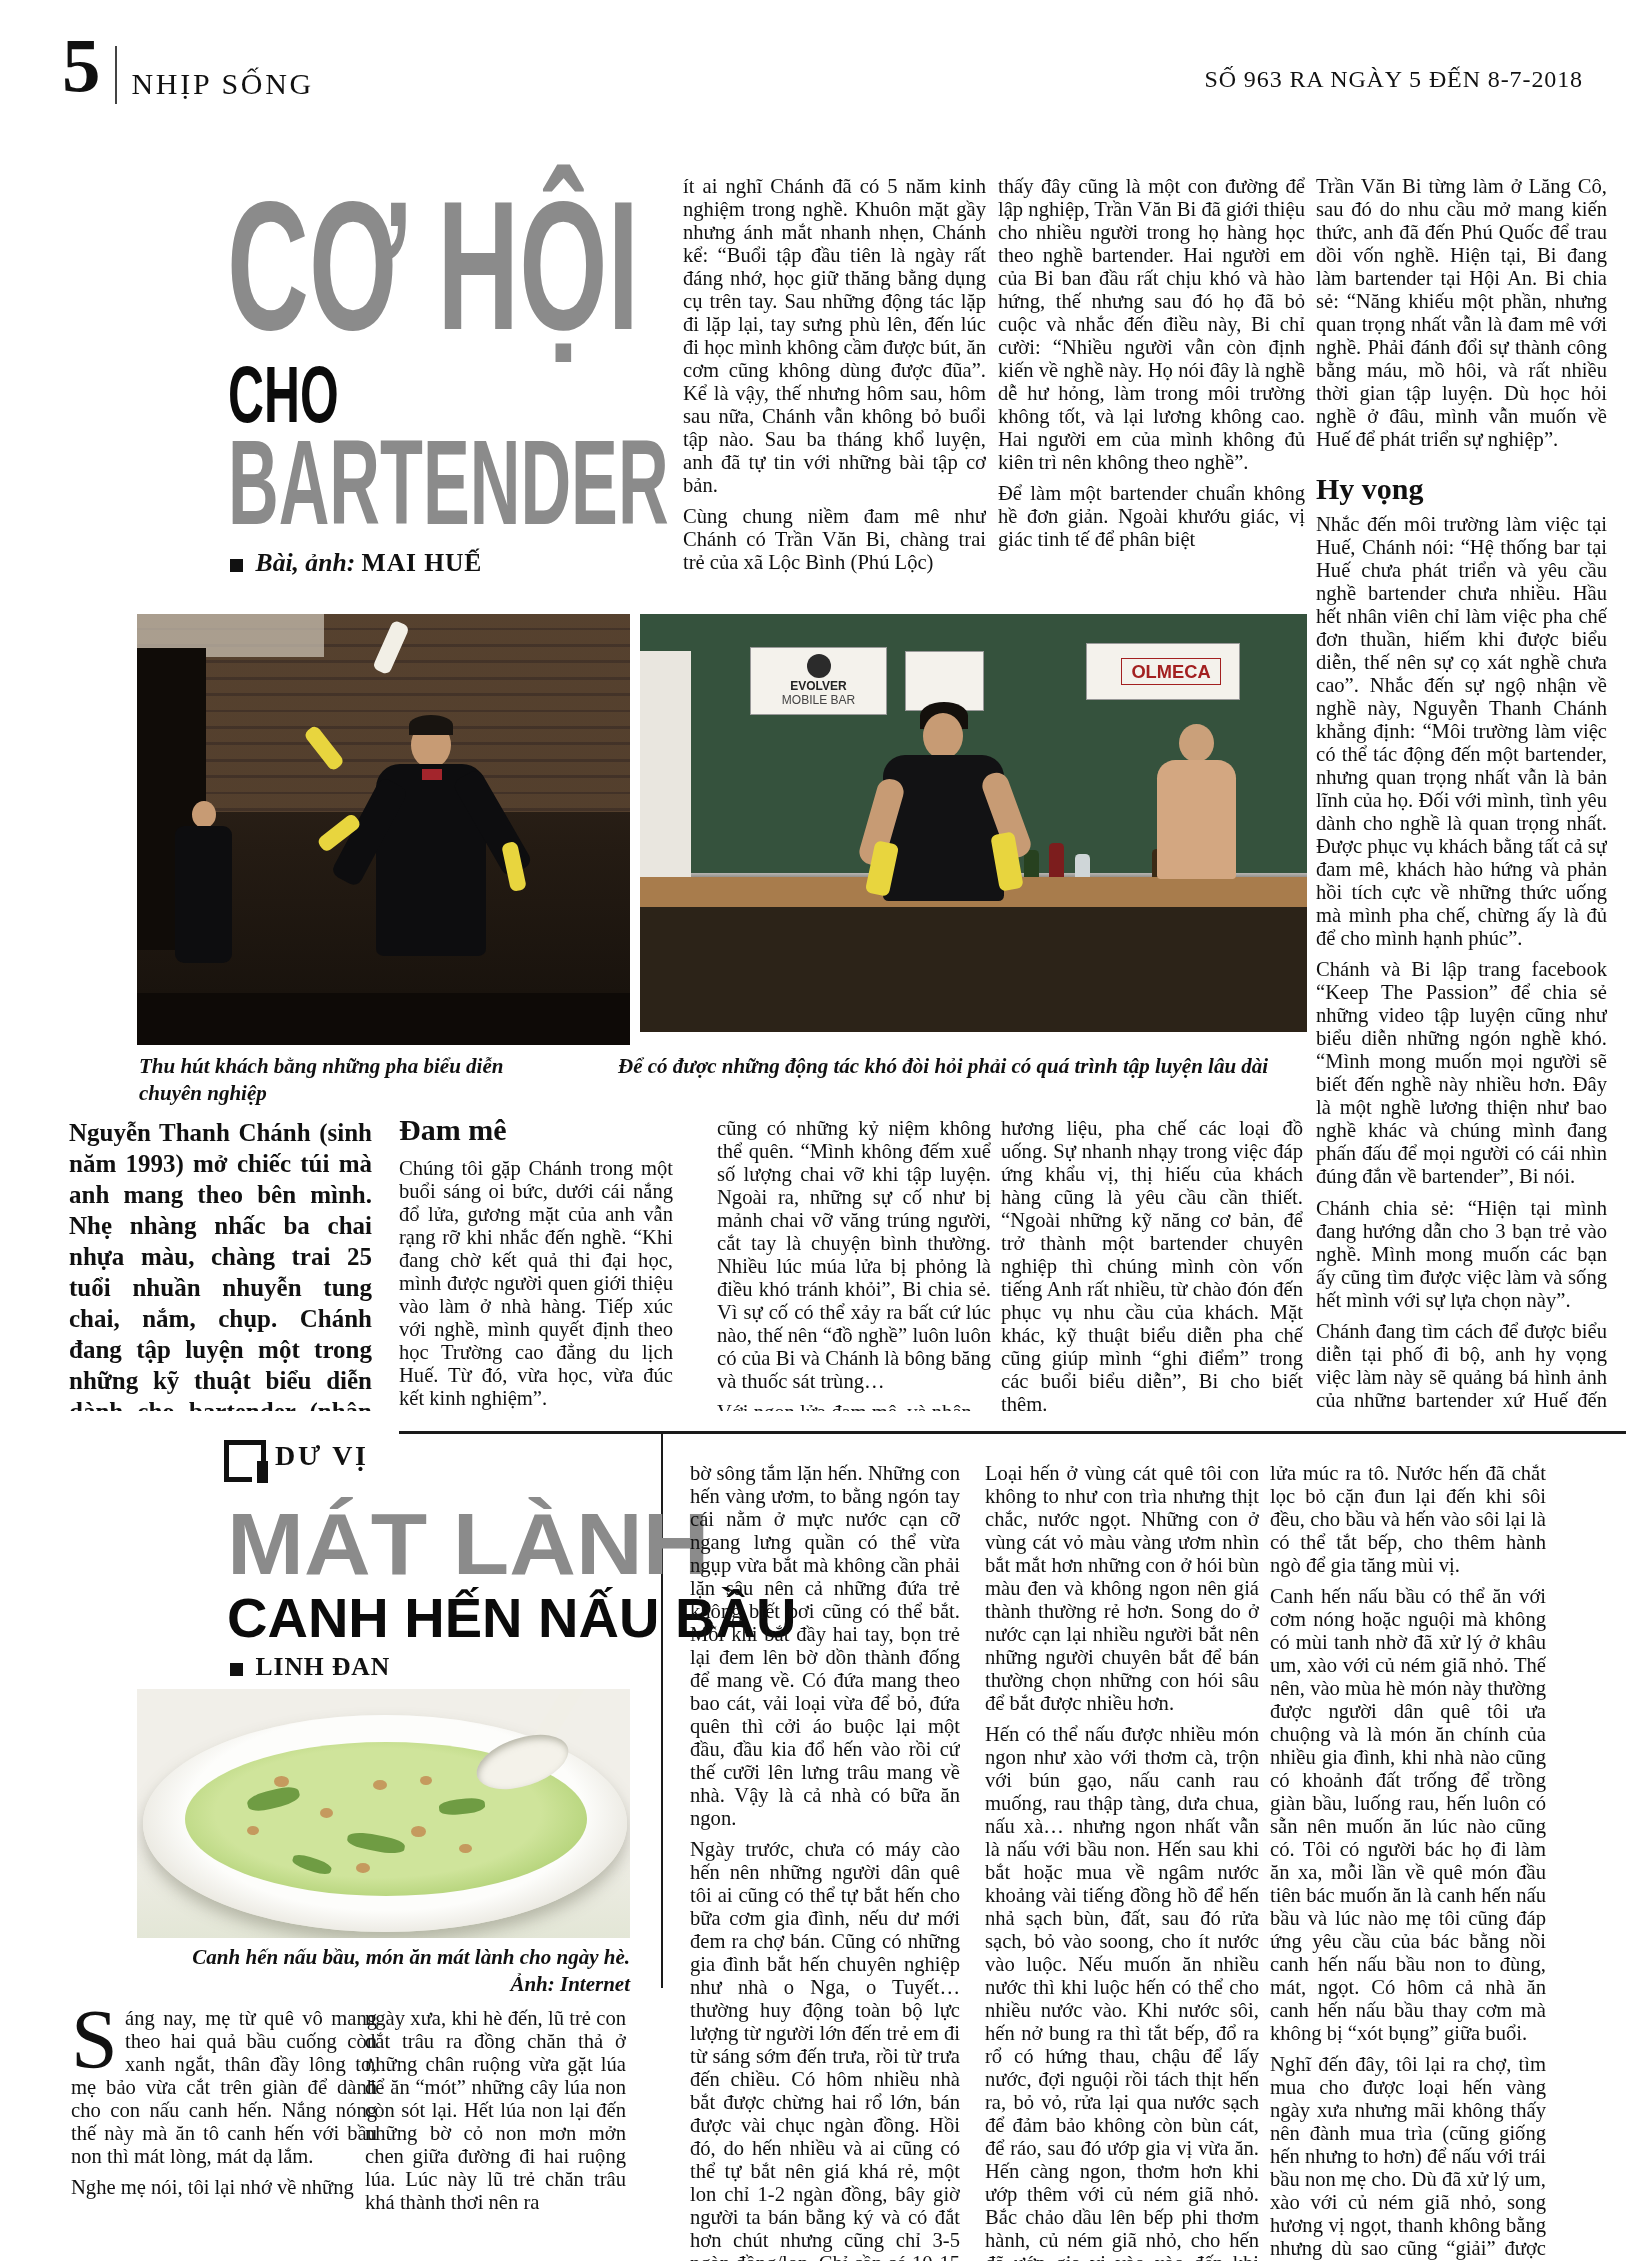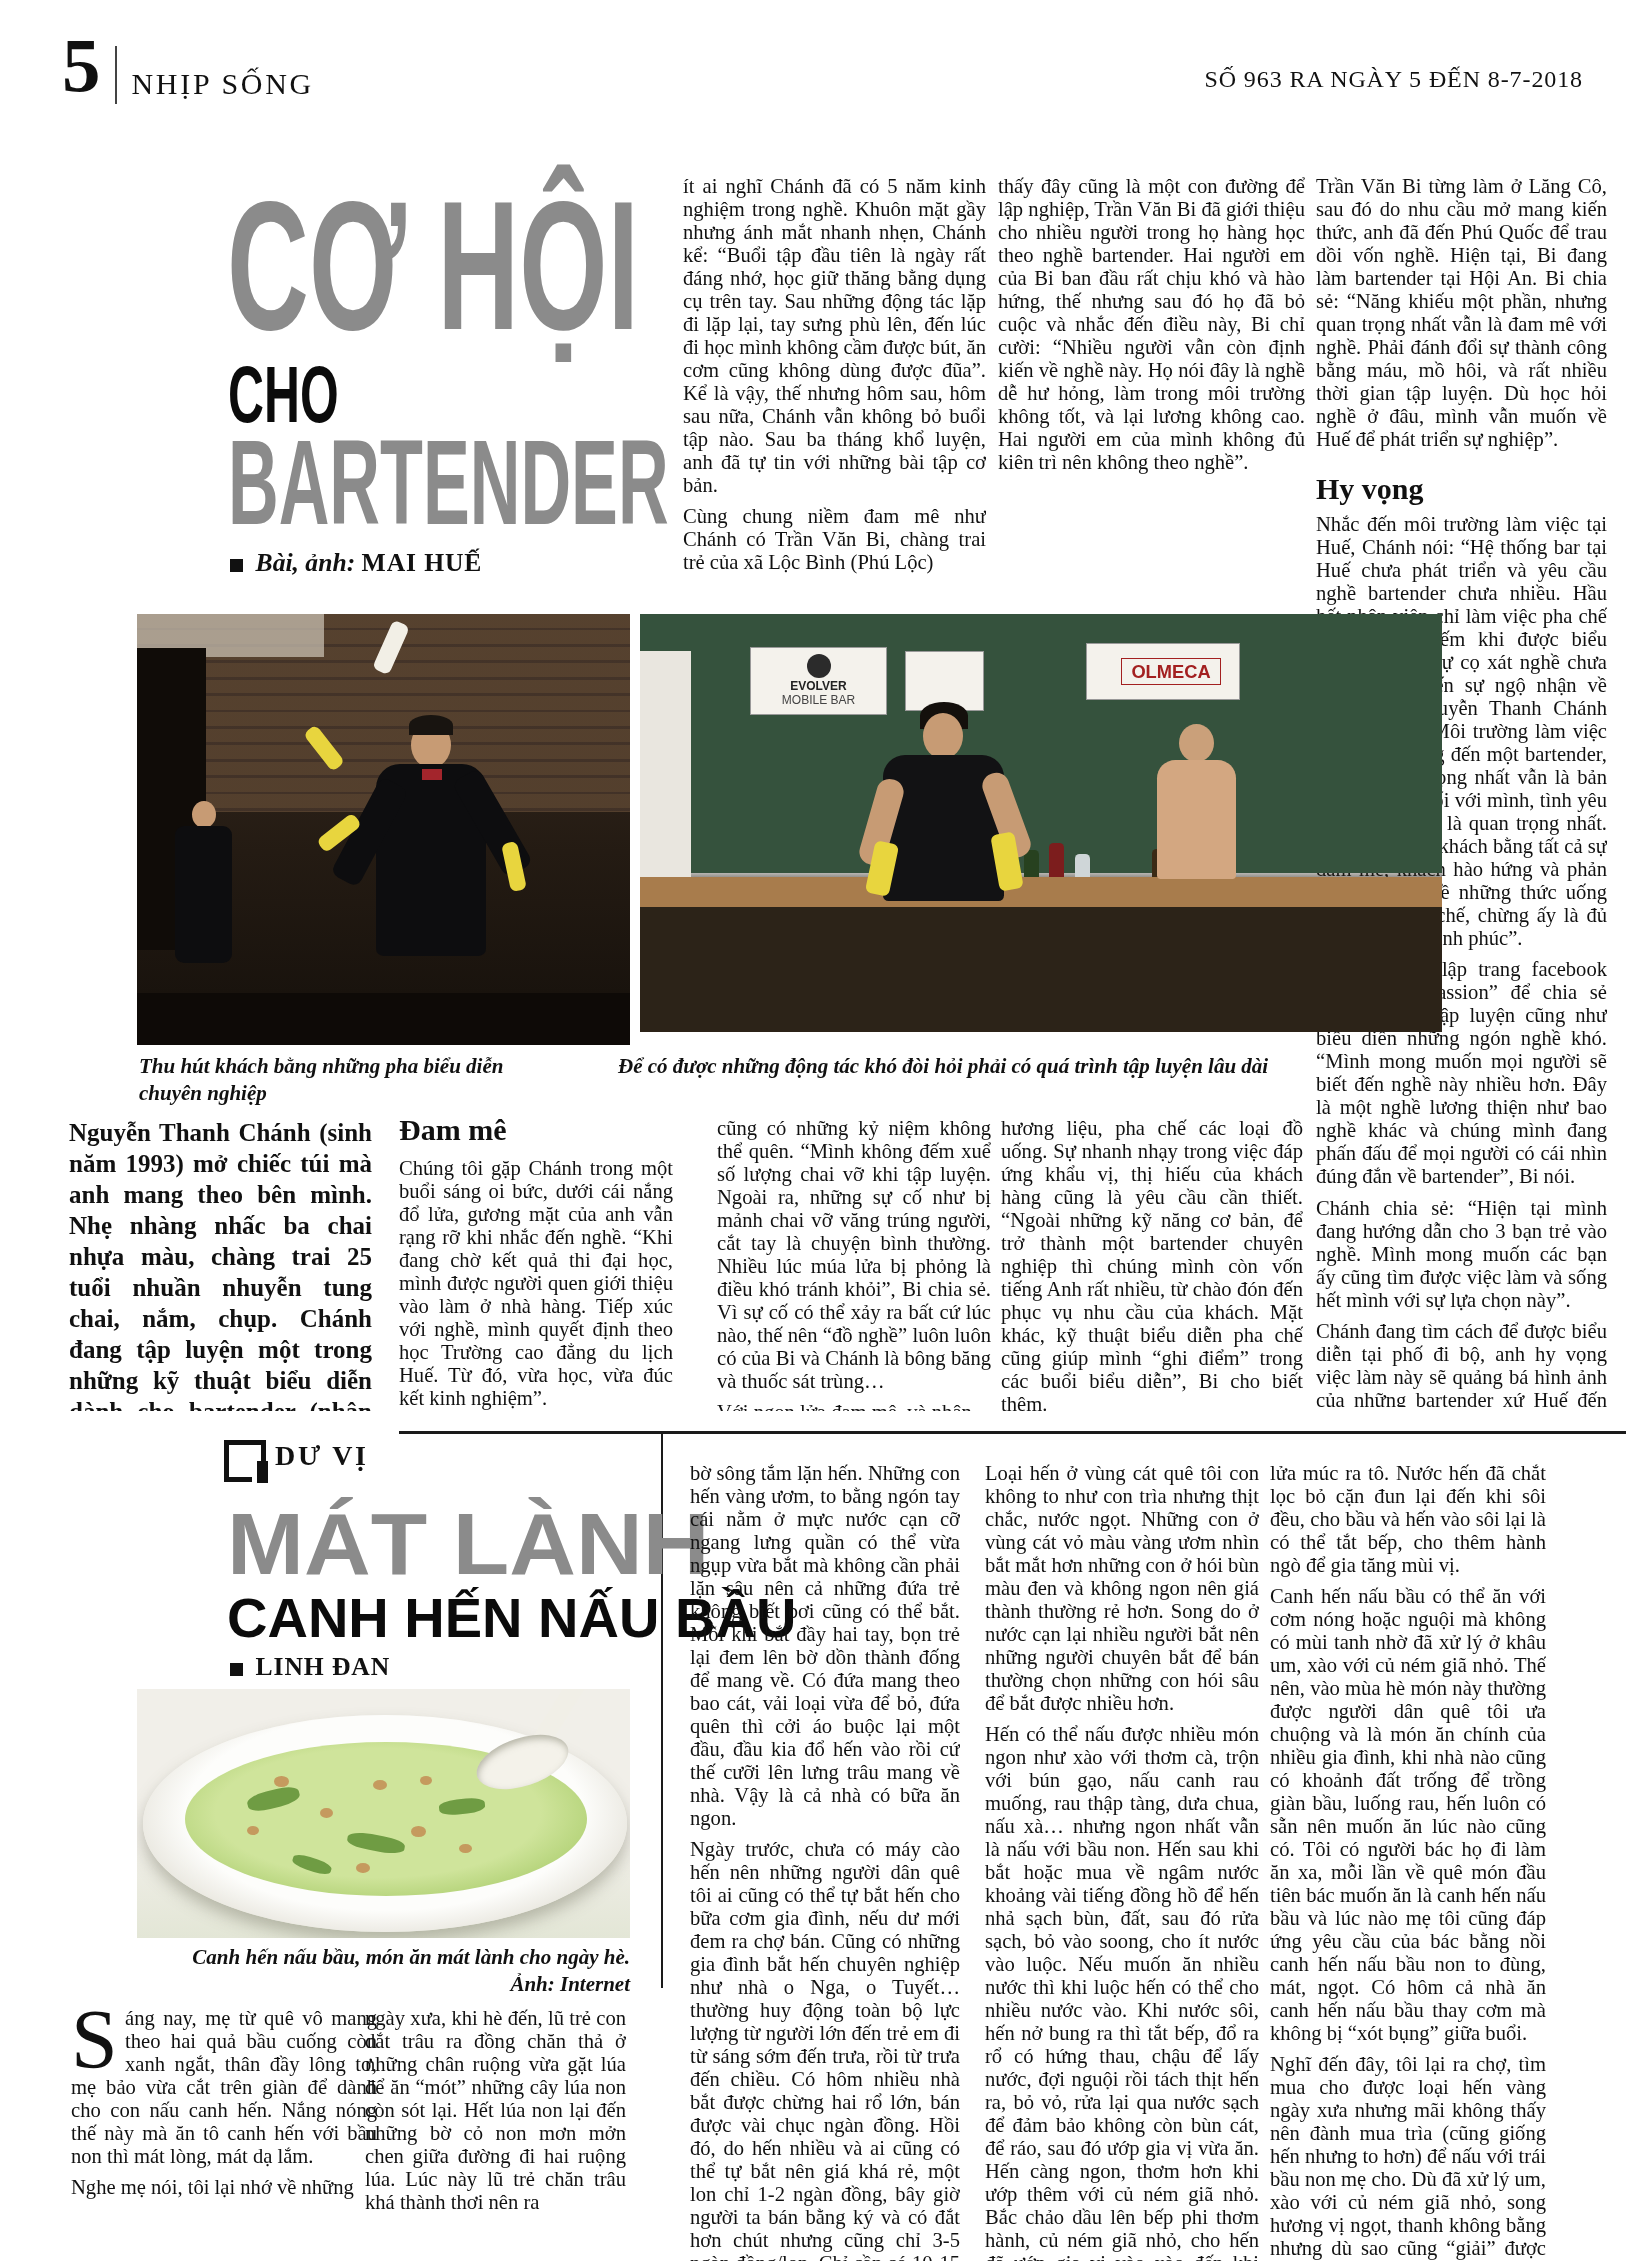--- a/index.html
+++ b/index.html
@@ -100,20 +100,21 @@
   <div class="abs byline" style="left:230px;top:548px;" data-name="byline-article1">
     <span class="sq" data-name="byline-square-icon"></span><i data-name="byline-prefix">Bài, ảnh:</i>&nbsp;<b data-name="byline-author">MAI HUẾ</b>
   </div>
 
   <div class="abs body-col" style="left:683px;top:175px;width:303px;height:435px;" data-name="article1-column-top-a">
     <p data-name="paragraph">ít ai nghĩ Chánh đã có 5 năm kinh nghiệm trong nghề. Khuôn mặt gầy nhưng ánh mắt nhanh nhẹn, Chánh kể: “Buổi tập đầu tiên là ngày rất đáng nhớ, học giữ thăng bằng dụng cụ trên tay. Sau những động tác lặp đi lặp lại, tay sưng phù lên, đến lúc đi học mình không cầm được bút, ăn cơm cũng không dùng được đũa”. Kể là vậy, thế nhưng hôm sau, hôm sau nữa, Chánh vẫn không bỏ buổi tập nào. Sau ba tháng khổ luyện, anh đã tự tin với những bài tập cơ bản.</p>
     <p data-name="paragraph">Cùng chung niềm đam mê như Chánh có Trần Văn Bi, chàng trai trẻ của xã Lộc Bình (Phú Lộc)</p>
   </div>
   <div class="abs body-col" style="left:998px;top:175px;width:307px;height:435px;" data-name="article1-column-top-b">
     <p data-name="paragraph">thấy đây cũng là một con đường để lập nghiệp, Trần Văn Bi đã giới thiệu cho nhiều người trong họ hàng học theo nghề bartender. Hai người em của Bi ban đầu rất chịu khó và hào hứng, thế nhưng sau đó họ đã bỏ cuộc và nhắc đến điều này, Bi chỉ cười: “Nhiều người vẫn còn định kiến về nghề này. Họ nói đây là nghề dễ hư hỏng, làm trong môi trường không tốt, và lại lương không cao. Hai người em của mình không đủ kiên trì nên không theo nghề”.</p>
+    <p data-name="paragraph">Để làm một bartender chuẩn không hề đơn giản. Ngoài khướu giác, vị giác tinh tế để phân biệt</p>
   </div>
 
   <div class="abs body-col" style="left:1316px;top:175px;width:291px;height:1232px;" data-name="article1-column-right">
     <p data-name="paragraph">Trần Văn Bi từng làm ở Lăng Cô, sau đó do nhu cầu mở mang kiến thức, anh đã đến Phú Quốc để trau dồi vốn nghề. Hiện tại, Bi đang làm bartender tại Hội An. Bi chia sẻ: “Năng khiếu một phần, nhưng quan trọng nhất vẫn là đam mê với nghề. Phải đánh đổi sự thành công bằng máu, mồ hôi, và rất nhiều thời gian tập luyện. Dù học hỏi nghề ở đâu, mình vẫn muốn về Huế để phát triển sự nghiệp”.</p>
     <p class="sect-head" style="margin-top:21px;" data-name="section-heading-hy-vong">Hy vọng</p>
     <p data-name="paragraph">Nhắc đến môi trường làm việc tại Huế, Chánh nói: “Hệ thống bar tại Huế chưa phát triển và yêu cầu nghề bartender chưa nhiều. Hầu hết nhân viên chỉ làm việc pha chế đơn thuần, hiếm khi được biểu diễn, thế nên sự cọ xát nghề chưa cao”. Nhắc đến sự ngộ nhận về nghề này, Nguyễn Thanh Chánh khẳng định: “Môi trường làm việc có thể tác động đến một bartender, nhưng quan trọng nhất vẫn là bản lĩnh của họ. Đối với mình, tình yêu dành cho nghề là quan trọng nhất. Được phục vụ khách bằng tất cả sự đam mê, khách hào hứng và phản hồi tích cực về những thức uống mà mình pha chế, chừng ấy là đủ để cho mình hạnh phúc”.</p>
     <p data-name="paragraph">Chánh và Bi lập trang facebook “Keep The Passion” để chia sẻ những video tập luyện cũng như biểu diễn những ngón nghề khó. “Mình mong muốn mọi người sẽ biết đến nghề này nhiều hơn. Đây là một nghề lương thiện như bao nghề khác và chúng mình đang phấn đấu để mọi người có cái nhìn đúng đắn về bartender”, Bi nói.</p>
     <p data-name="paragraph">Chánh chia sẻ: “Hiện tại mình đang hướng dẫn cho 3 bạn trẻ vào nghề. Mình mong muốn các bạn ấy cũng tìm được việc làm và sống hết mình với sự lựa chọn này”.</p>
     <p data-name="paragraph">Chánh đang tìm cách để được biểu diễn tại phố đi bộ, anh hy vọng việc làm này sẽ quảng bá hình ảnh của những bartender xứ Huế đến với mọi người.</p>
   </div>
@@ -135,21 +136,21 @@
     <div class="fig-body" style="left:340px;top:154px;width:31px;height:110px;transform:rotate(-30deg);" data-name="bartender-arm-right"></div>
 
     <div class="bottle-w" style="left:245px;top:7.3px;width:18.3px;height:53px;transform:rotate(24deg);" data-name="flying-white-bottle"></div>
     <div class="bottle-y" style="left:179px;top:110px;width:16.4px;height:48px;transform:rotate(-38deg);" data-name="flying-yellow-bottle"></div>
     <div class="bottle-y" style="left:194px;top:196px;width:16.4px;height:46px;transform:rotate(52deg);" data-name="yellow-bottle-mid"></div>
     <div class="bottle-y" style="left:369px;top:228px;width:16.4px;height:49px;transform:rotate(-12deg);" data-name="yellow-bottle-hand"></div>
     <div class="p1-floor" data-name="photo1-floor"></div>
   </div>
   <div class="abs cap" style="left:139px;top:1053px;width:384px;" data-name="photo1-caption">Thu hút khách bằng những pha biểu diễn chuyên nghiệp</div>
 
-  <div class="photo" style="left:640px;top:614px;width:802px;height:418px;" data-name="photo-bartender-bar">
+  <div class="photo" style="left:640px;top:614px;width:667px;height:418px;" data-name="photo-bartender-bar">
     <div class="p2-board" data-name="green-chalkboard"></div>
     <div style="left:0;top:37px;width:51px;height:228px;background:#e9e6df;" data-name="white-cooler"></div>
 
     <div class="banner" style="left:110px;top:33px;width:137px;height:68px;padding-top:5.5px;" data-name="banner-evolver">
       <span style="position:static;display:block;margin:0 auto 1.8px auto;width:24px;height:24px;border-radius:50%;background:#2b2b2b;" data-name="evolver-logo-icon"></span>
       <span class="btxt" style="font-size:12px;font-weight:bold;color:#222;" data-name="banner-evolver-text">EVOLVER</span>
       <span class="btxt" style="font-size:12px;color:#444;" data-name="banner-evolver-subtext">MOBILE BAR</span>
     </div>
     <div class="banner" style="left:265px;top:37px;width:79px;height:60px;" data-name="framed-picture"></div>
     <div class="banner" style="left:446px;top:29px;width:154px;height:57px;display:flex;align-items:center;justify-content:center;padding-left:16px;" data-name="banner-olmeca">

